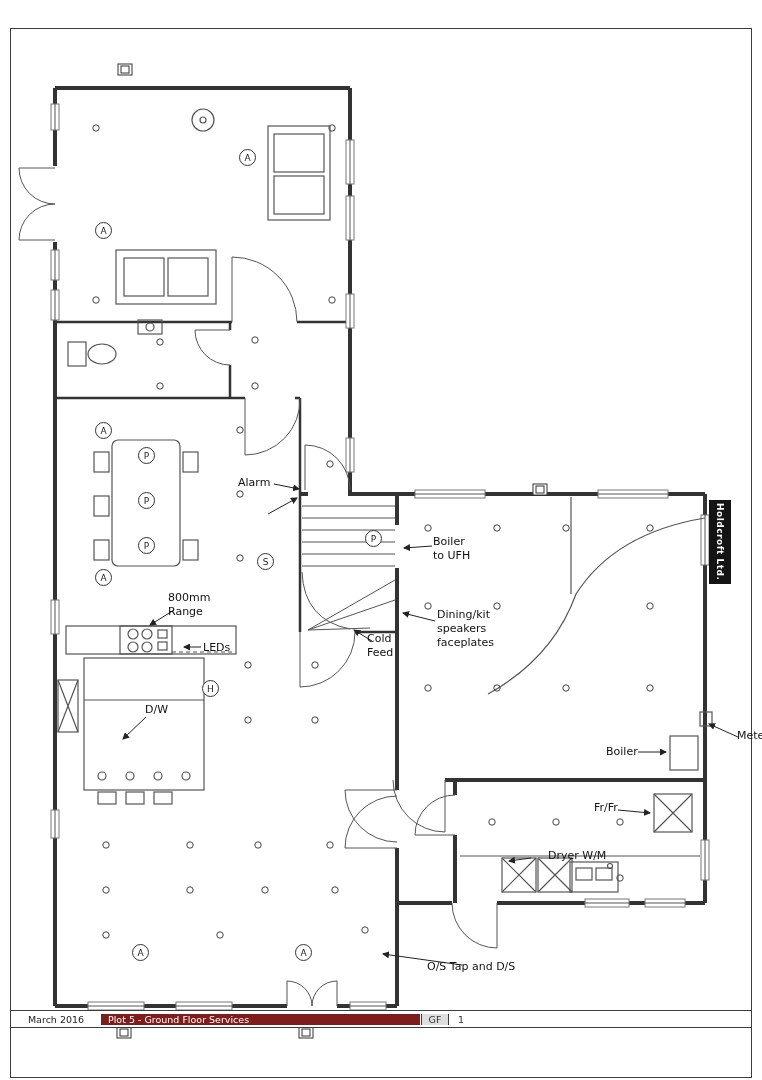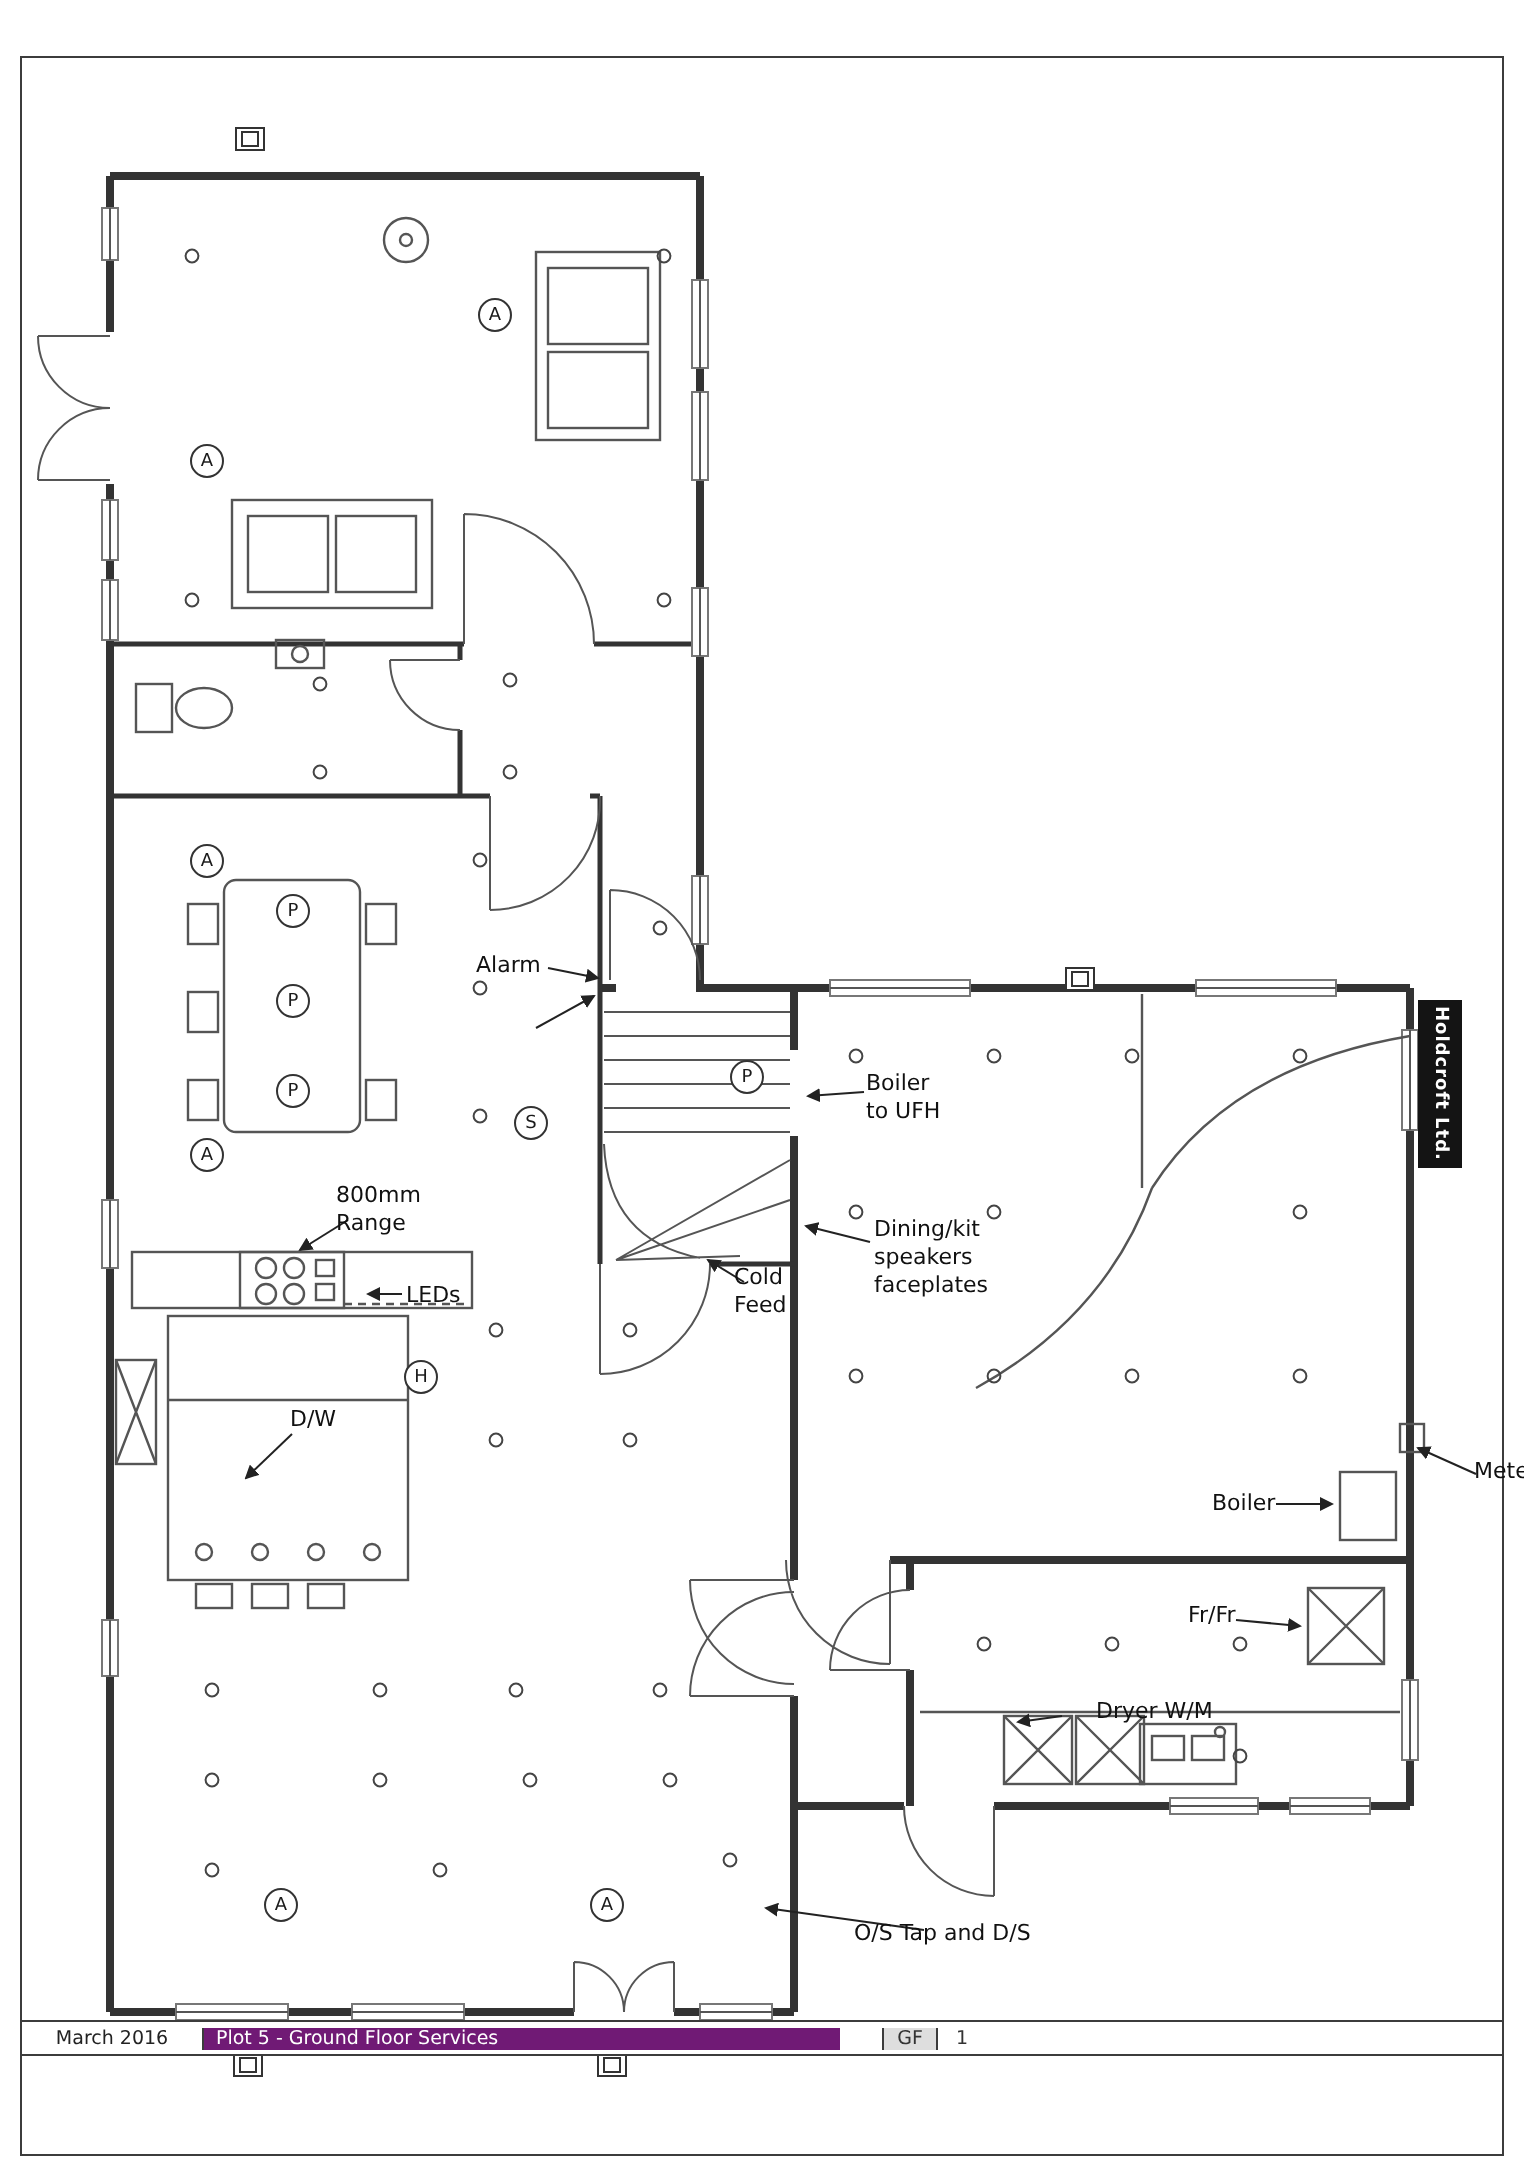--- a/index.html
+++ b/index.html
@@ -23,25 +23,25 @@
   .ann-ostap{left:427px;top:960px;}
   .sym{position:absolute;width:15px;height:15px;border:1px solid #333;border-radius:50%;
        background:#fff;font-size:9px;display:flex;align-items:center;justify-content:center;}
   .sidetab{position:absolute;left:709px;top:500px;width:22px;height:84px;background:#141414;
            color:#fff;display:flex;align-items:center;justify-content:center;
            writing-mode:vertical-rl;font-size:9px;font-weight:bold;letter-spacing:.5px;}
   .tbar{position:absolute;left:10px;top:1010px;width:740px;height:16px;border:1px solid #3c3c3c;
         display:flex;font-size:9.5px;align-items:center;background:#fff;}
   .cell{display:flex;align-items:center;}
   .cell.date{width:90px;justify-content:center;border-right:1px solid #3c3c3c;color:#222;}
-  .cell.titleCell{width:312px;background:#701a75;color:#fff;padding-left:6px;border-right:1px solid #fff;}
+  .cell.titleCell{width:312px;background:#7f1d1d;color:#fff;padding-left:6px;border-right:1px solid #fff;}
   .cell.addr{flex:1;background:#3f3f3f;color:#fff;justify-content:flex-end;padding-right:5px;}
   .cell.addr .sep{margin:0 4px;color:#ddd;}
   .cell.addr .brand{color:#F29A1F;font-weight:bold;}
-  .cell.gf{width:26px;background:#dedede;color:#333;justify-content:center;border-left:1px solid #3c3c3c;margin-left:20px;}
+  .cell.gf{width:26px;background:#dedede;color:#333;justify-content:center;border-left:1px solid #3c3c3c;}
   .cell.num{width:24px;background:#fff;color:#333;justify-content:center;border-left:1px solid #3c3c3c;}
 </style>
 </head>
 <body>
 
 <div class="page">
   <div class="frame"></div>
 
   <svg class="plan" width="762" height="1080" viewBox="0 0 762 1080">
     <defs>

